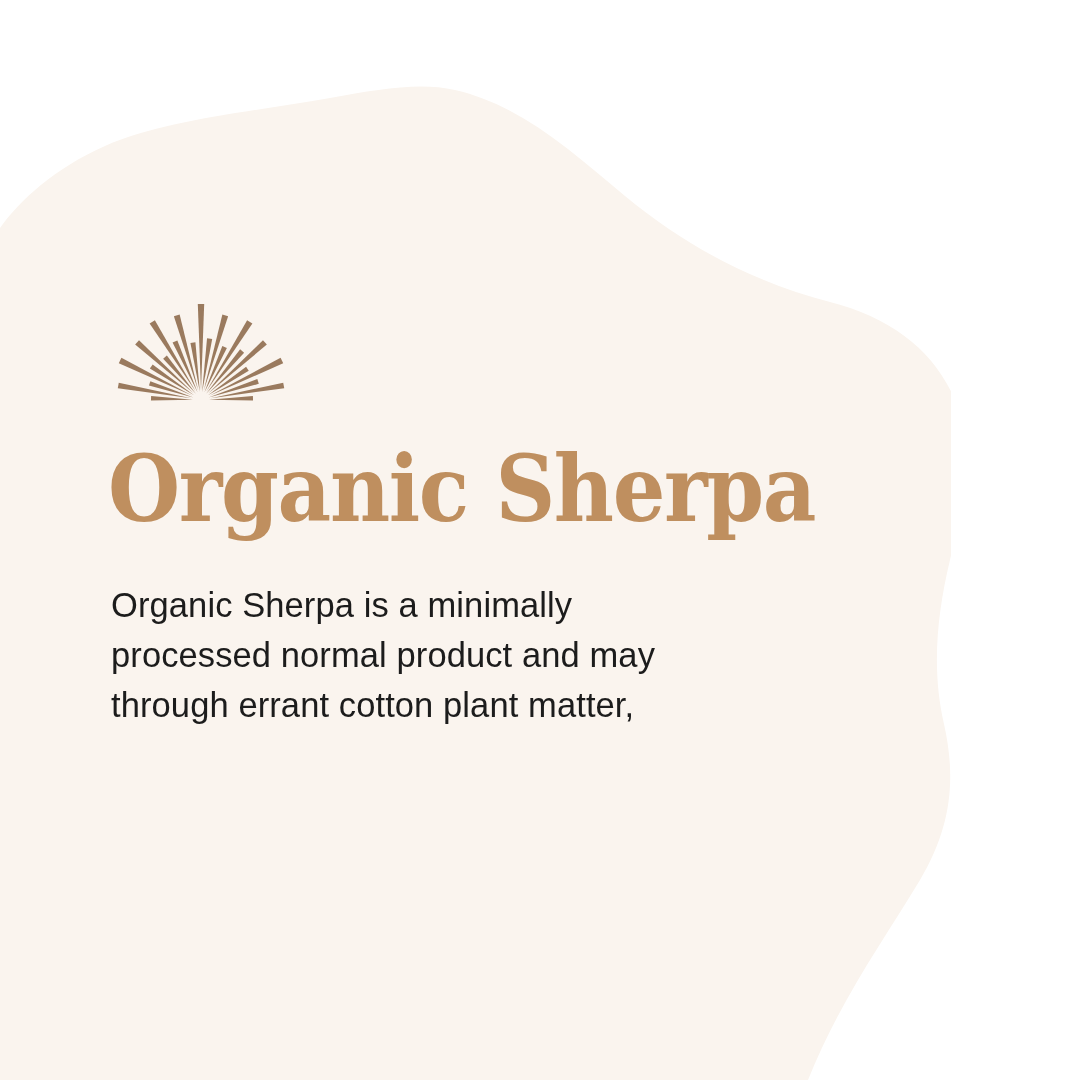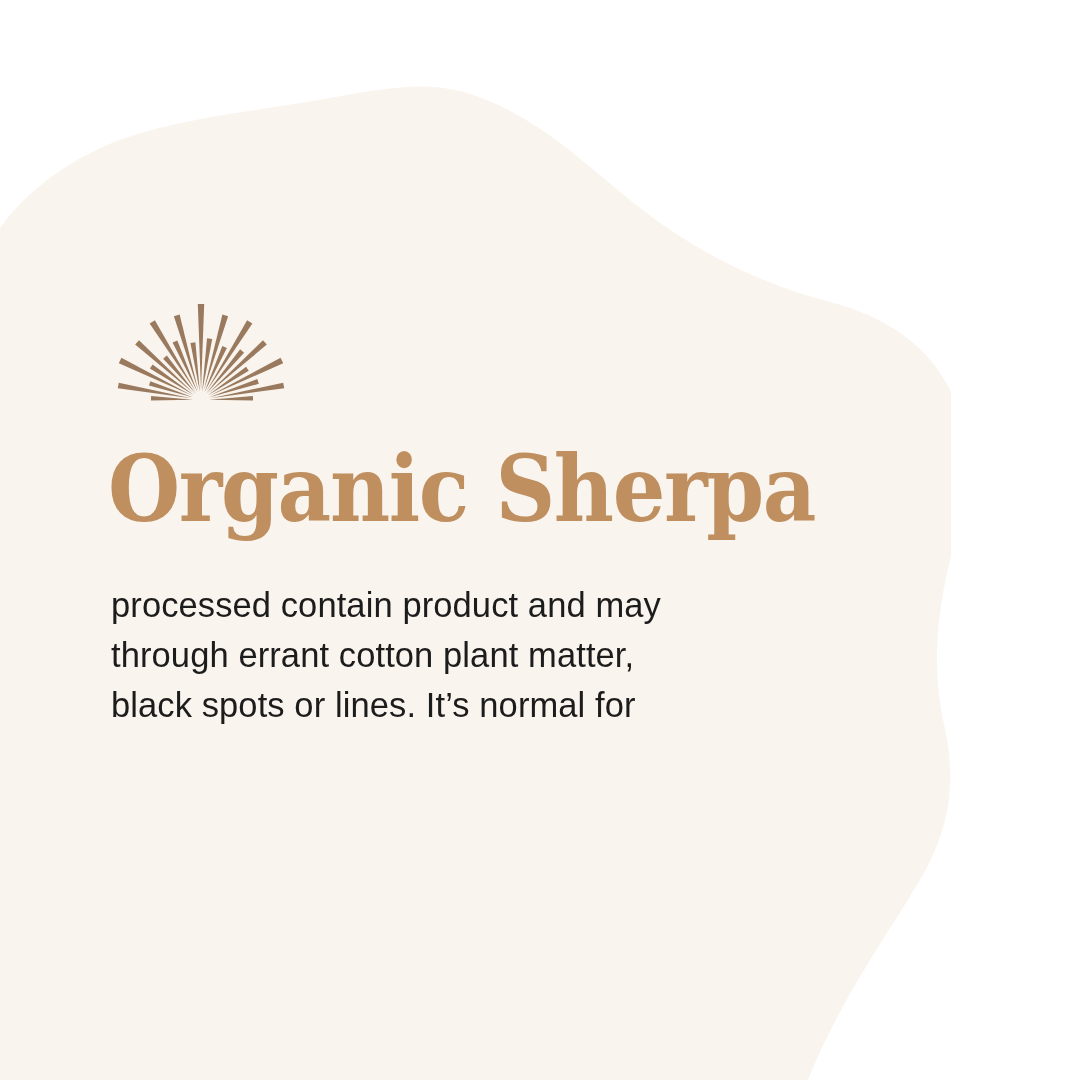--- a/index.html
+++ b/index.html
@@ -140,19 +140,19 @@
             <path transform="rotate(-162)" d="M 8,0 L 54,-2.3 L 54,2.3 Z"></path>
             <path transform="rotate(-178)" d="M 8,0 L 50,-2.2 L 50,2.2 Z"></path>
           </g>
         </g>
       </svg>
     </div>
 
     <h1 id="headline" style="color: rgb(191, 143, 95);">Organic Sherpa</h1>
 
     <p id="body-copy" style="color: rgb(28, 28, 28);">
-      <span class="ln">processed contain product and may</span>
+      <span class="ln">Organic Sherpa is a minimally</span>
+      <span class="ln">processed normal product and may</span>
       <span class="ln">through errant cotton plant matter,</span>
-      <span class="ln">black spots or lines. It’s normal for</span>
     </p>
 
   </div>
 </div>
 
 </body></html>

